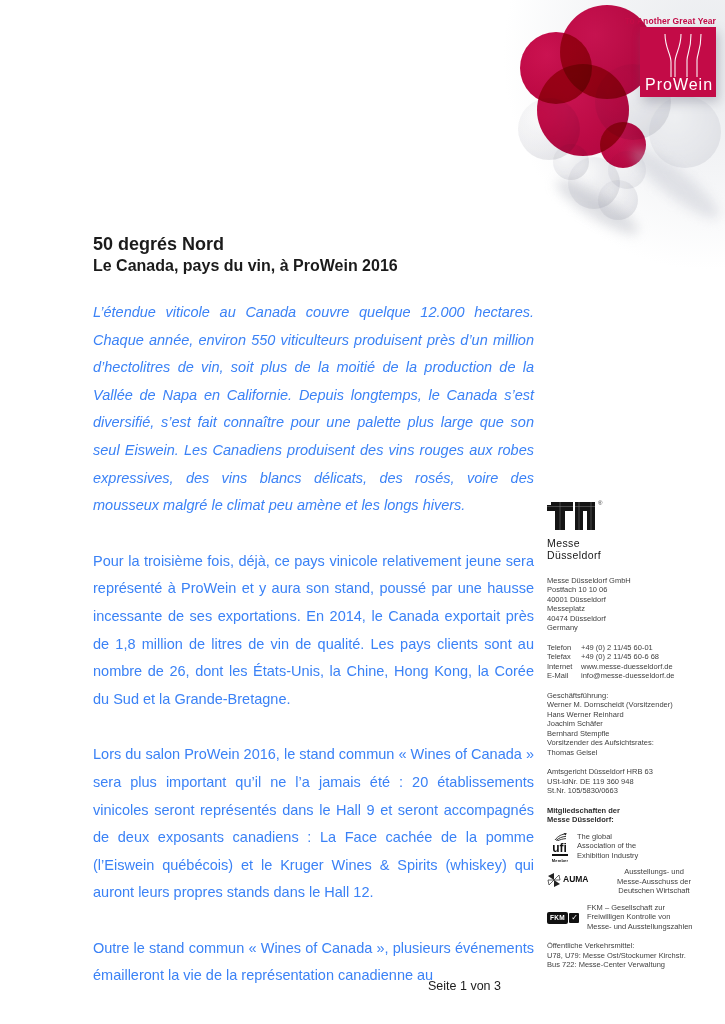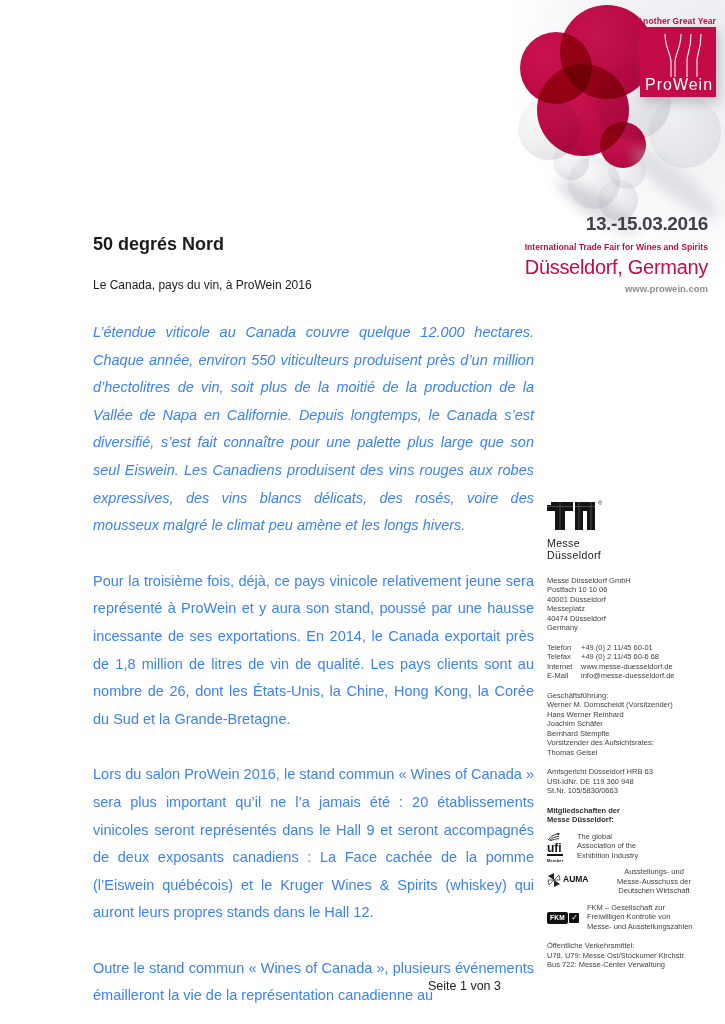--- a/index.html
+++ b/index.html
@@ -29,42 +29,42 @@
   }
   .promo-dates{position:absolute;right:17px;top:213px;width:200px;text-align:right;}
   .pd-dates{font-size:19px;font-weight:700;color:#41414b;letter-spacing:-.4px;line-height:22px;}
   .pd-sub{font-size:8.6px;font-weight:700;color:#c30b47;margin-top:7px;line-height:10px;}
   .pd-loc{font-size:20px;font-weight:500;color:#c30b47;letter-spacing:-.3px;margin-top:3px;line-height:24px;}
   .pd-web{font-size:9.5px;font-weight:700;color:#8d8d95;margin-top:4px;line-height:11px;}
   
   .main{position:absolute;left:93px;top:168px;width:441px;}
   .doc-header{font-size:13.5px;line-height:18px;text-decoration:underline;text-underline-offset:2px;}
   .doc-title{font-size:18px;font-weight:700;line-height:24px;margin-top:64px;}
-  .doc-subtitle{font-size:12px;font-weight:400;line-height:19px;margin-top:20px;}
+  .doc-subtitle{font-size:16px;font-weight:700;line-height:19px;margin-top:0;}
   .doc-par{font-size:14.5px;line-height:27.6px;text-align:justify;margin:0;color:#3b82f6;}
   .doc-par.first{margin-top:24px;}
   .doc-par + .doc-par{margin-top:28px;}
   .doc-par.italic{font-style:italic;}
   .page-number{position:absolute;left:428px;top:979px;font-size:12.5px;color:#1c1c1c;}
   
   .sidebar{position:absolute;left:547px;top:502px;width:172px;color:#3f3f3f;font-size:7.5px;line-height:9.5px;}
   .messe-logo{position:relative;width:60px;}
   .messe-logo .reg{position:absolute;left:51px;top:-3px;font-size:6px;color:#333;}
   .brand{margin-top:3px;font-size:10.5px;line-height:12.5px;font-weight:500;letter-spacing:.4px;color:#161616;}
   .sb-block{margin-top:10px;}
   .sb-block.addr{margin-top:14px;}
   .contact-row{display:flex;}
   .contact-row .lbl{width:34px;flex:none;}
   .sb-heading{font-weight:700;color:#2e2e2e;}
   .mem-row{position:relative;margin-top:7px;min-height:28px;}
   .mem-lines{margin-left:0;}
   .mem-lines.ufi{margin-left:30px;}
   .mem-lines.auma{margin-left:42px;text-align:center;}
   .mem-lines.fkm{margin-left:40px;}
-  .ufi-logo{position:absolute;left:0;top:0;width:26px;}
+  .ufi-logo{position:absolute;left:0;top:0;width:26px;text-align:center;}
   .ufi-word{font-size:12px;font-weight:700;color:#111;line-height:11px;border-bottom:2px solid #111;display:inline-block;padding-right:1px;}
   .ufi-member{font-size:4px;font-weight:700;color:#111;letter-spacing:.2px;}
   .auma-logo{position:absolute;left:0;top:6px;display:flex;align-items:center;}
   .auma-word{font-size:8.5px;font-weight:700;color:#111;margin-left:1px;}
   .fkm-logo{position:absolute;left:0;top:9px;display:flex;align-items:center;}
   .fkm-badge{background:#111;color:#fff;font-size:6.5px;font-weight:700;padding:1.5px 3px;border-radius:2px;letter-spacing:.3px;}
   .fkm-check{width:10px;height:10px;background:#111;color:#fff;font-size:8px;line-height:10px;text-align:center;margin-left:1.5px;border-radius:1px;}
 </style>
 </head>
 <body>
@@ -94,26 +94,20 @@
         <g fill="none" stroke="#ffffff" stroke-width="1.1" opacity="0.95">
           <path d="M25,7 C25,21 31,27 31,35 L31,50"></path>
           <path d="M41,7 C41,21 35,27 35,35 L35,50"></path>
           <path d="M51,7 C51,23 47,27 47,33 L47,50"></path>
           <path d="M61,7 C61,23 57,27 57,33 L57,50"></path>
         </g>
       </svg>
       <div class="pw-word">ProWein</div>
     </div>
 
-    <div class="promo-dates">
-      <div class="pd-dates">13.-15.03.2016</div>
-      <div class="pd-sub">International Trade Fair for Wines and Spirits</div>
-      <div class="pd-loc">Düsseldorf, Germany</div>
-      <div class="pd-web">www.prowein.com</div>
-    </div>
   </div>
 
   <div class="main">
     <div class="doc-title">50 degrés Nord</div>
     <div class="doc-subtitle">Le Canada, pays du vin, à ProWein 2016</div>
     <p class="doc-par first italic">L’étendue viticole au Canada couvre quelque 12.000 hectares. Chaque année, environ 550 viticulteurs produisent près d’un million d’hectolitres de vin, soit plus de la moitié de la production de la Vallée de Napa en Californie. Depuis longtemps, le Canada s’est diversifié, s’est fait connaître pour une palette plus large que son seul Eiswein. Les Canadiens produisent des vins rouges aux robes expressives, des vins blancs délicats, des rosés, voire des mousseux malgré le climat peu amène et les longs hivers.</p>
     <p class="doc-par">Pour la troisième fois, déjà, ce pays vinicole relativement jeune sera représenté à ProWein et y aura son stand, poussé par une hausse incessante de ses exportations. En 2014, le Canada exportait près de 1,8 million de litres de vin de qualité. Les pays clients sont au nombre de 26, dont les États-Unis, la Chine, Hong Kong, la Corée du Sud et la Grande-Bretagne.</p>
     <p class="doc-par">Lors du salon ProWein 2016, le stand commun « Wines of Canada » sera plus important qu’il ne l’a jamais été : 20 établissements vinicoles seront représentés dans le Hall 9 et seront accompagnés de deux exposants canadiens : La Face cachée de la pomme (l’Eiswein québécois) et le Kruger Wines &amp; Spirits (whiskey) qui auront leurs propres stands dans le Hall 12.</p>
     <p class="doc-par">Outre le stand commun « Wines of Canada », plusieurs événements émailleront la vie de la représentation canadienne au</p>
   </div>

